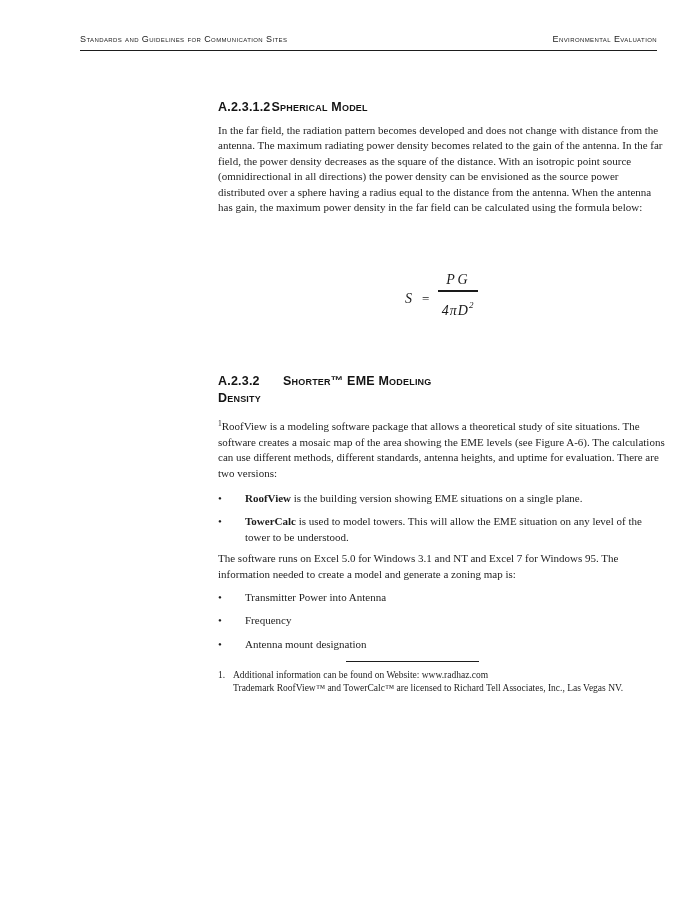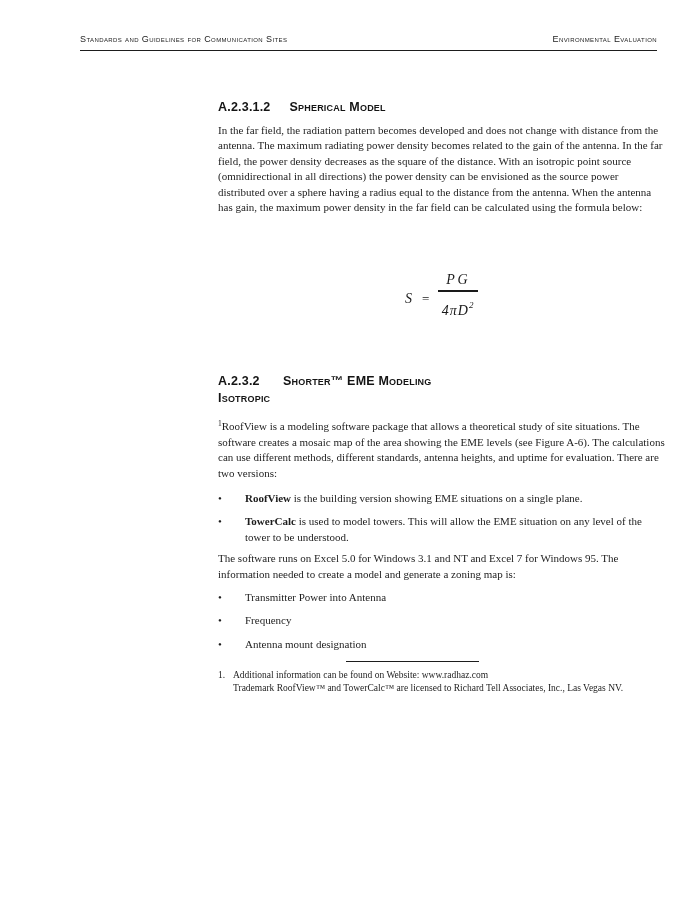--- a/index.html
+++ b/index.html
@@ -45,21 +45,21 @@
     color: #1d1d1d;
   }
   .heading {
     font-family: "Liberation Sans", "DejaVu Sans", sans-serif;
     font-weight: bold;
     font-size: 12.5px;
     letter-spacing: 0.2px;
     color: #141414;
   }
   .h1 { margin-top: 17px; margin-bottom: 9px; }
-  .h-num { margin-right: 19px; }
+  .h-num { margin-right: 1px; }
   .h-num2 { display: inline-block; width: 65px; }
   .h2a { margin-top: 25px; line-height: 17px; }
   .h2b { line-height: 17px; margin-bottom: 9px; }
 
   
   .formula-row {
     margin: 57px 0 47px 0;
     display: flex;
     justify-content: center;
     align-items: center;
@@ -146,21 +146,21 @@
       <span class="f-eq">=</span>
       <span class="frac">
         <span class="f-var f-num">PG</span>
         <span class="f-bar"></span>
         <span class="f-den"><span class="f-var">4πD</span><sup class="f-sup">2</sup></span>
       </span>
     </div>
 
 
     <h2 class="heading h2a"><span class="h-num2">A.2.3.2</span><span class="smallcaps">Shorter™ EME Modeling</span></h2>
-    <div class="heading h2b smallcaps">Isotropic</div>
+    <div class="heading h2b smallcaps">Density</div>
 
     <p class="body-para"><sup class="fn-ref">1</sup><span>RoofView is a modeling software package that allows a theoretical study of site situations. The software creates a mosaic map of the area showing the EME levels (see Figure A-6). The calculations can use different methods, different standards, antenna heights, and uptime for evaluation. There are two versions:</span></p>
 
     <div class="bullet-item mt10">
       <span class="bullet-marker">•</span>
       <span class="bullet-text"><b>RoofView</b><span> is the building version showing EME situations on a single plane.</span></span>
     </div>
     <div class="bullet-item">
       <span class="bullet-marker">•</span>
       <span class="bullet-text"><b>TowerCalc</b><span> is used to model towers. This will allow the EME situation on any level of the tower to be understood.</span></span>

